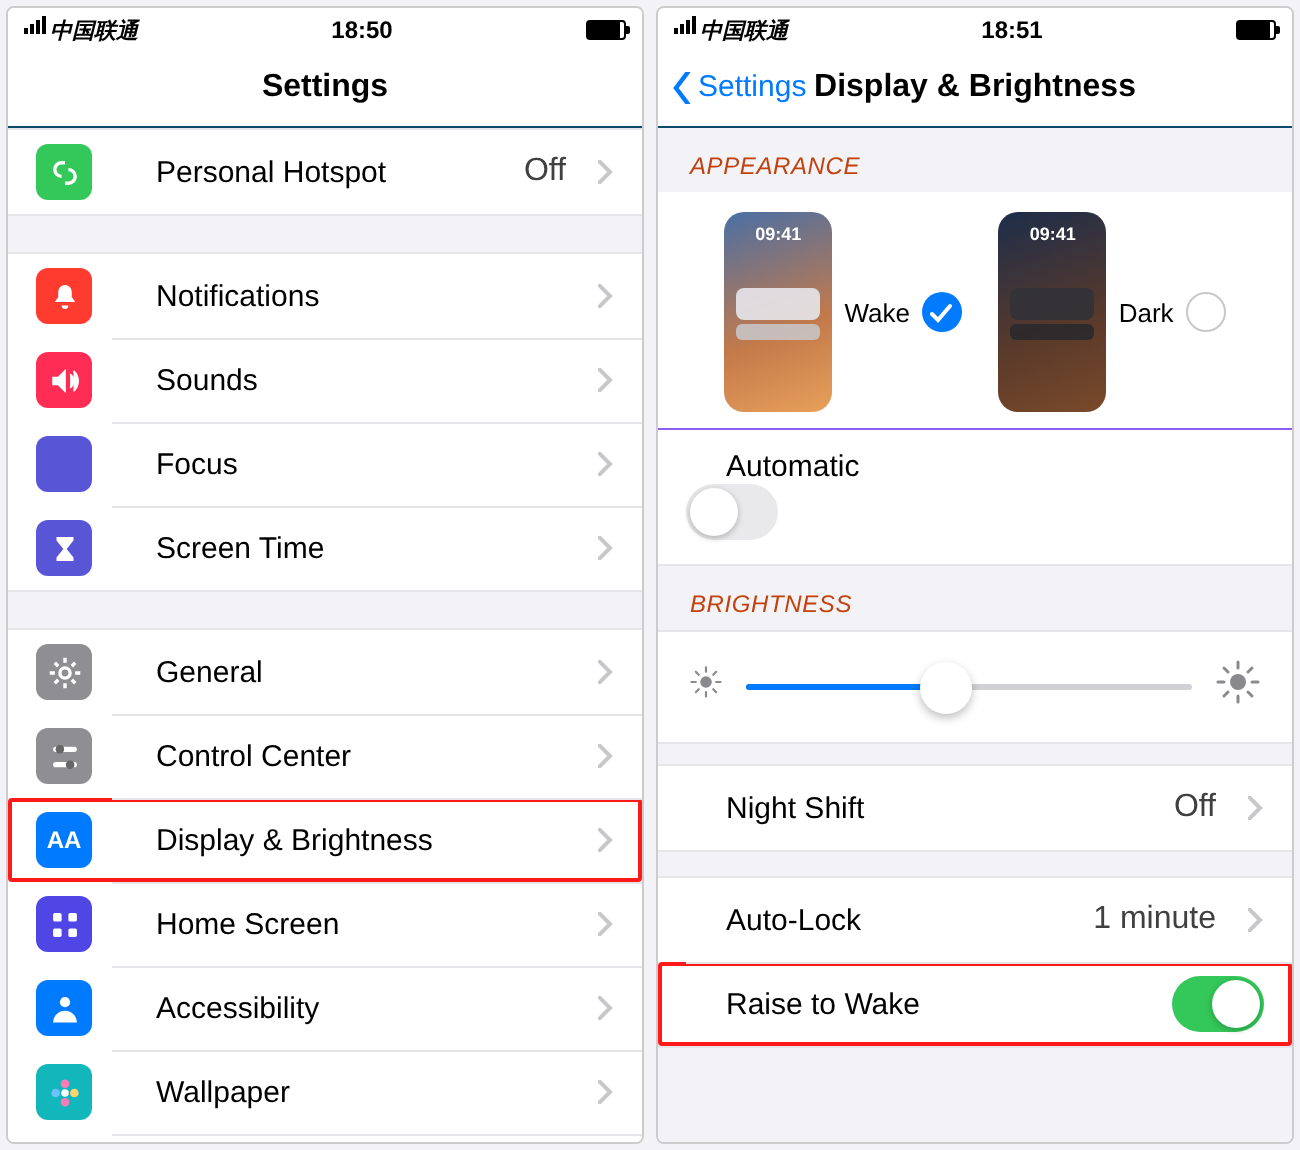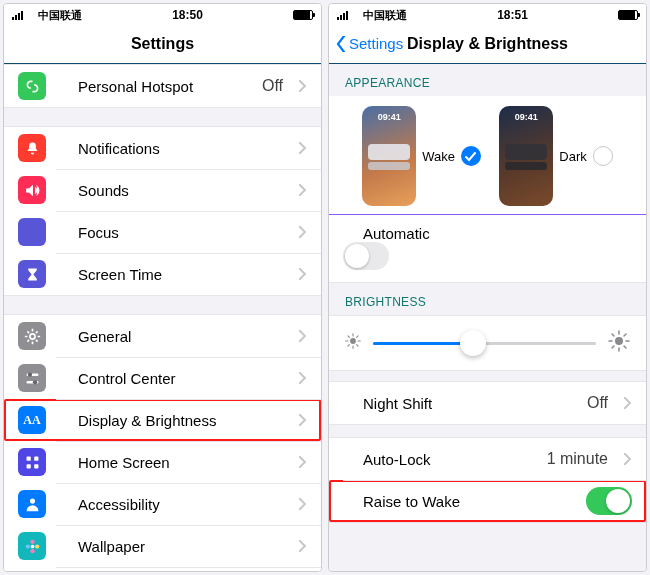--- a/index.html
+++ b/index.html
@@ -26,21 +26,21 @@
   .status-bar {
     height: 20px;
     display: flex;
     align-items: center;
     justify-content: space-between;
     padding: 2px 8px 0 8px;
     font-size: 11px;
     font-weight: 600;
     background: #fff;
   }
-  .status-left, .status-right { display: flex; align-items: center; gap: 15px; }
+  .status-left, .status-right { display: flex; align-items: flex-start; gap: 2px; font-style: italic; }
   .status-center { font-weight: 700; font-size: 12px; }
   .signal-bars { display: flex; align-items: flex-end; gap: 1px; }
   .signal-bars span { width: 2px; background: #000; display: inline-block; }
   .signal-bars span:nth-child(1){height:3px}
   .signal-bars span:nth-child(2){height:5px}
   .signal-bars span:nth-child(3){height:7px}
   .signal-bars span:nth-child(4){height:9px}
   .battery { width: 20px; height: 10px; border:1px solid #000; border-radius:2px; position:relative;}
   .battery::after{content:"";position:absolute;right:-3px;top:2px;width:2px;height:4px;background:#000;border-radius:0 1px 1px 0;}
   .battery-fill{height:100%;width:90%;background:#000;}
@@ -52,21 +52,21 @@
     align-items:center;
     justify-content:center;
     position:relative;
     background:#fff;
   }
   .nav-title { font-weight:600; font-size:16px; }
   .nav-back { position:absolute; left:6px; color:#007aff; font-size:15px; display:flex; align-items:center; gap:2px;}
   .nav-back svg{width:12px;height:16px;}
   
   .content { flex:1; overflow:hidden; background:#f2f2f7; }
-  .section-header { font-size:12px; color:#0f766e; padding: 12px 16px 6px 16px; text-transform:uppercase; letter-spacing:0.3px; }
+  .section-header { font-size:12px; color:#c2410c; padding: 12px 16px 6px 16px; text-transform:uppercase; letter-spacing:0.3px;font-style:italic; }
   .group { background:#fff; margin: 10px 0 18px 0; border-top:1px solid #e5e5ea; border-bottom:1px solid #e5e5ea; }
   .group.tight { margin-top:0; }
   .row {
     display:flex;
     align-items:center;
     min-height:42px;
     padding: 0 14px;
     position:relative;
     gap:12px;
   }
@@ -272,21 +272,21 @@
               </svg>
             </div>
             <div class="row-label">Control Center</div>
             <span class="chevron">
               <svg viewBox="0 0 8 12">
                 <use href="#chev"></use>
               </svg>
             </span>
           </div>
           <div class="row highlight">
-            <div class="icon-box" style="background: rgb(0, 122, 255); font-family: Liberation Serif, serif;">
+            <div class="icon-box" style="background: rgb(0, 122, 255);">
               <span style="color:#fff;font-weight:700;font-size:12px">AA</span>
             </div>
             <div class="row-label">Display &amp; Brightness</div>
             <span class="chevron">
               <svg viewBox="0 0 8 12">
                 <use href="#chev"></use>
               </svg>
             </span>
           </div>
           <div class="row">

